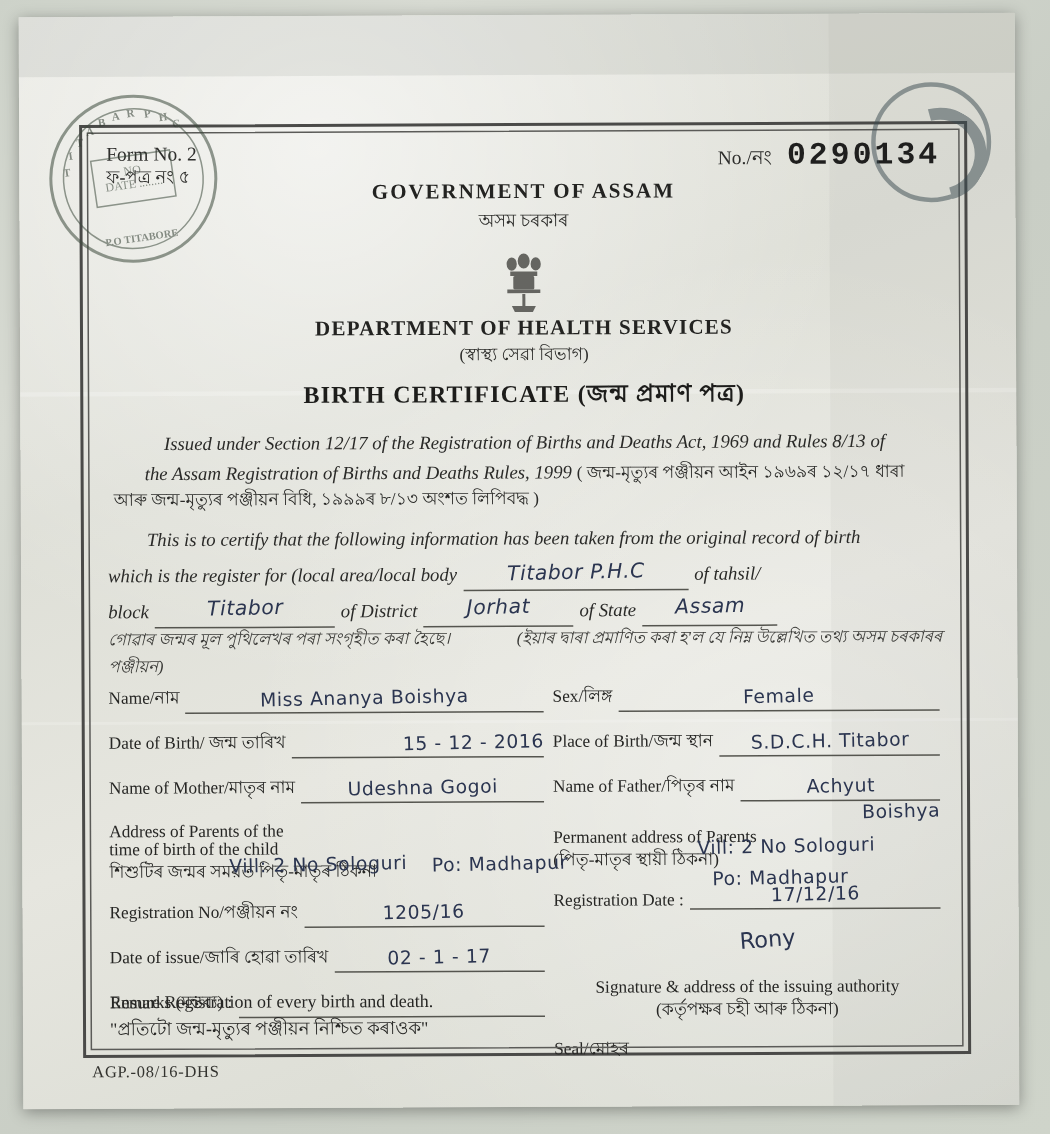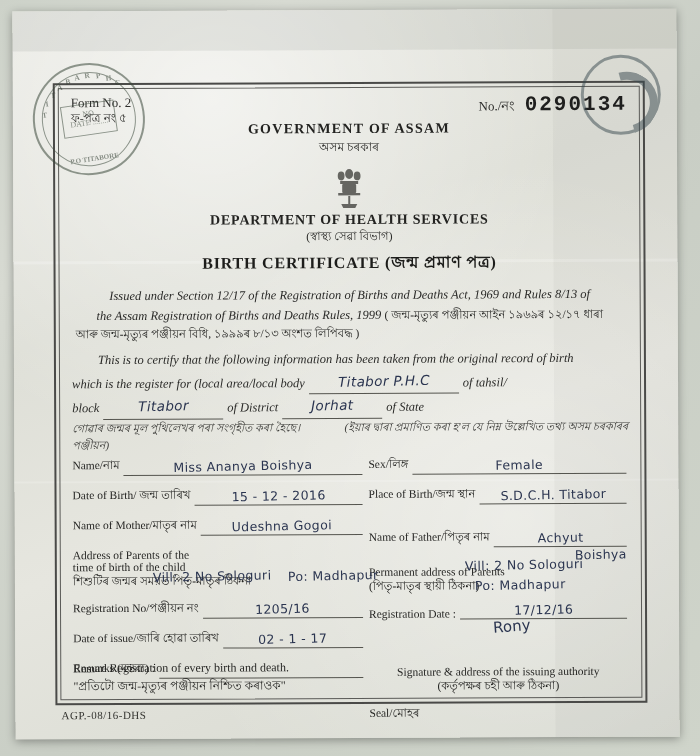--- a/index.html
+++ b/index.html
@@ -185,38 +185,39 @@
             <span>which is the register for (local area/local body</span>
             <span class="ul" style="min-width:150px;"><span class="hw b">Titabor   P.H.C</span></span>
             <span>of tahsil/</span>
           </div>
           <div style="display:flex;align-items:flex-end;gap:4px;">
             <span>block</span>
             <span class="ul" style="min-width:120px;"><span class="hw b">Titabor</span></span>
             <span>of District</span>
             <span class="ul" style="min-width:100px;"><span class="hw b">Jorhat</span></span>
             <span>of State</span>
+            <span class="ul" style="min-width:90px;"><span class="hw b">Assam</span></span>
           </div>
           <div class="as-line" style="display:flex;justify-content:space-between;">
             <span>গোৱাৰ জন্মৰ মূল পুথিলেখৰ পৰা সংগৃহীত কৰা হৈছে।</span>
             <span>(ইয়াৰ দ্বাৰা প্ৰমাণিত কৰা হ'ল যে নিম্ন উল্লেখিত তথ্য অসম চৰকাৰৰ</span>
           </div>
           <div class="as-line">পঞ্জীয়ন)</div>
         </div>
 
         <div style="position:relative;height:260px;margin-top:2px;">
 
           <div class="fcol" style="left:0;top:0;width:290px;">
             <div style="display:flex;align-items:flex-end;gap:4px;">
               <span class="lbl">Name/নাম</span>
               <span class="ul" style="flex:1;"><span class="hw">Miss  Ananya  Boishya</span></span>
             </div>
             <div style="display:flex;align-items:flex-end;gap:4px;margin-top:11px;">
               <span class="lbl">Date of Birth/ জন্ম তাৰিখ</span>
-              <span class="ul" style="flex:1;"><span class="hw">15 - 12 - 2016</span></span>
+              <span class="ul" style="flex:1;text-align:right;"><span class="hw">15 - 12 - 2016</span></span>
             </div>
             <div style="display:flex;align-items:flex-end;gap:4px;margin-top:11px;">
               <span class="lbl">Name of Mother/মাতৃৰ নাম</span>
               <span class="ul" style="flex:1;"><span class="hw">Udeshna   Gogoi</span></span>
             </div>
             <div style="margin-top:13px;">
               <div class="lbl">Address of Parents of the</div>
               <div class="lbl">time of birth of the child</div>
               <div class="lbl as">শিশুটিৰ জন্মৰ সময়ত পিতৃ-মাতৃৰ ঠিকনা</div>
             </div>
@@ -238,21 +239,21 @@
             <div style="display:flex;align-items:flex-end;gap:4px;">
               <span class="lbl">Sex/লিঙ্গ</span>
               <span class="ul" style="flex:1;"><span class="hw">Female</span></span>
             </div>
             <div style="display:flex;align-items:flex-end;gap:4px;margin-top:11px;">
               <span class="lbl">Place of Birth/জন্ম স্থান</span>
               <span class="ul" style="flex:1;"><span class="hw">S.D.C.H. Titabor</span></span>
             </div>
             <div style="display:flex;align-items:flex-end;gap:4px;margin-top:11px;">
               <span class="lbl">Name of Father/পিতৃৰ নাম</span>
-              <span class="ul" style="flex:1;margin-top:13px;"><span class="hw">Achyut</span></span>
+              <span class="ul" style="flex:1;"><span class="hw">Achyut</span></span>
             </div>
             <div style="text-align:right;margin-top:-2px;">
               <span class="hw">Boishya</span>
             </div>
             <div style="margin-top:2px;">
               <div class="lbl">Permanent address of Parents</div>
               <div class="lbl as">(পিতৃ-মাতৃৰ স্থায়ী ঠিকনা)</div>
             </div>
             <div style="display:flex;align-items:flex-end;gap:4px;margin-top:4px;">
               <span class="lbl">Registration  Date :</span>

